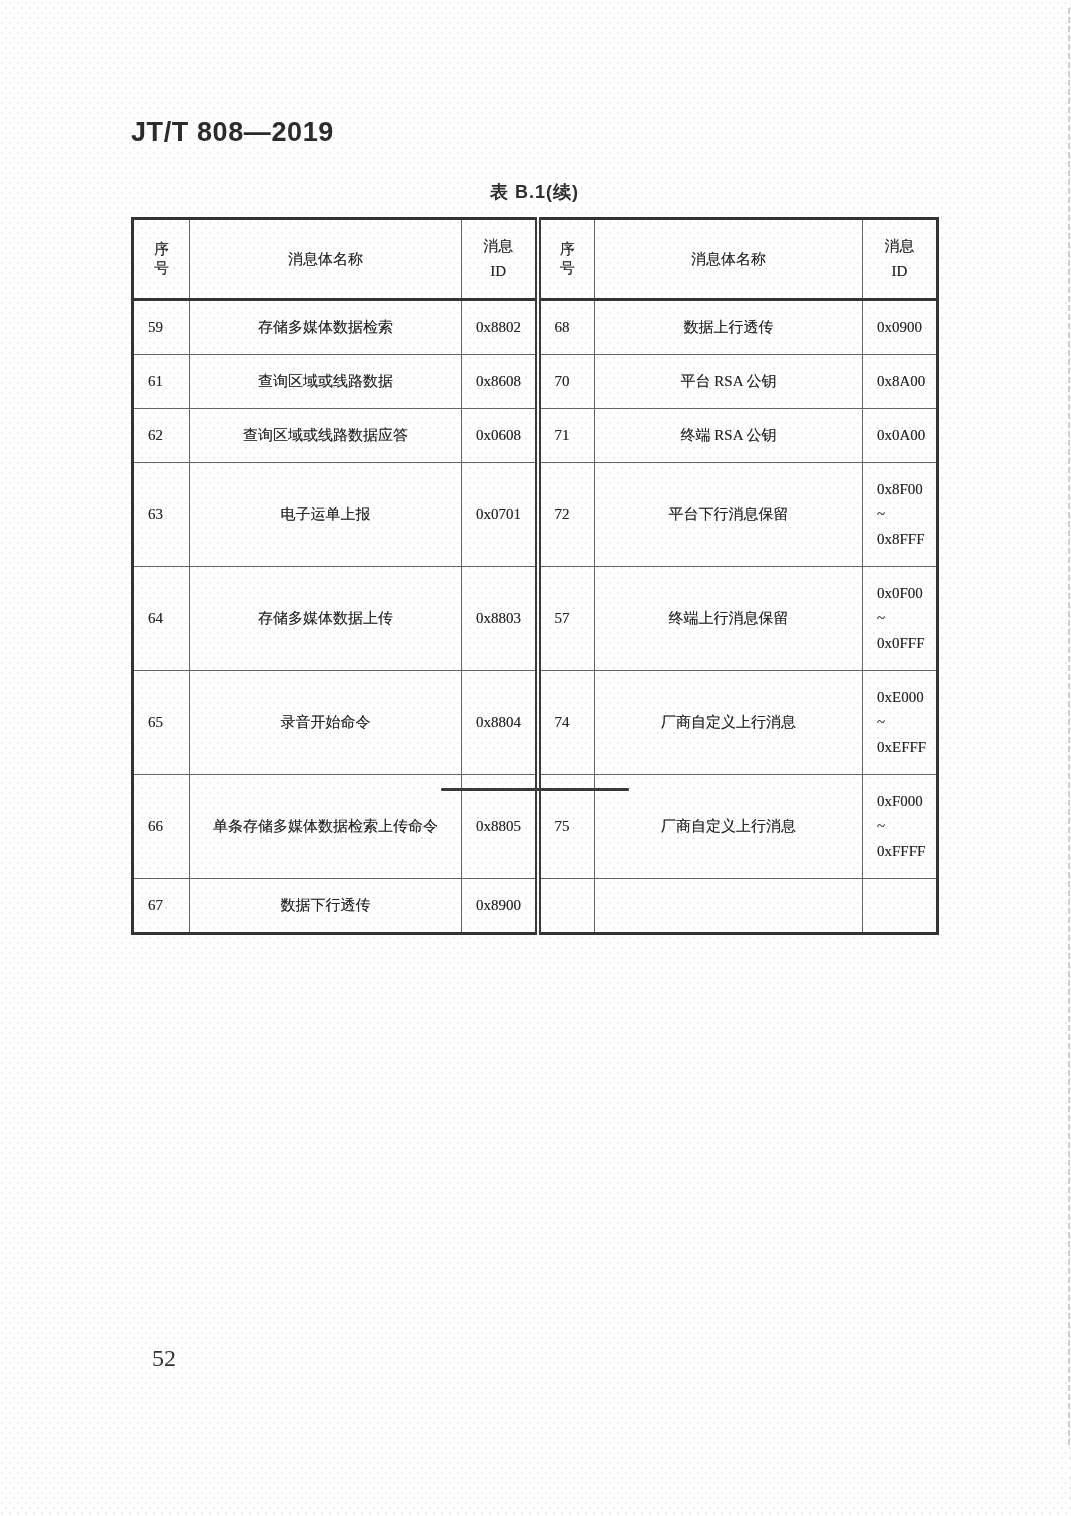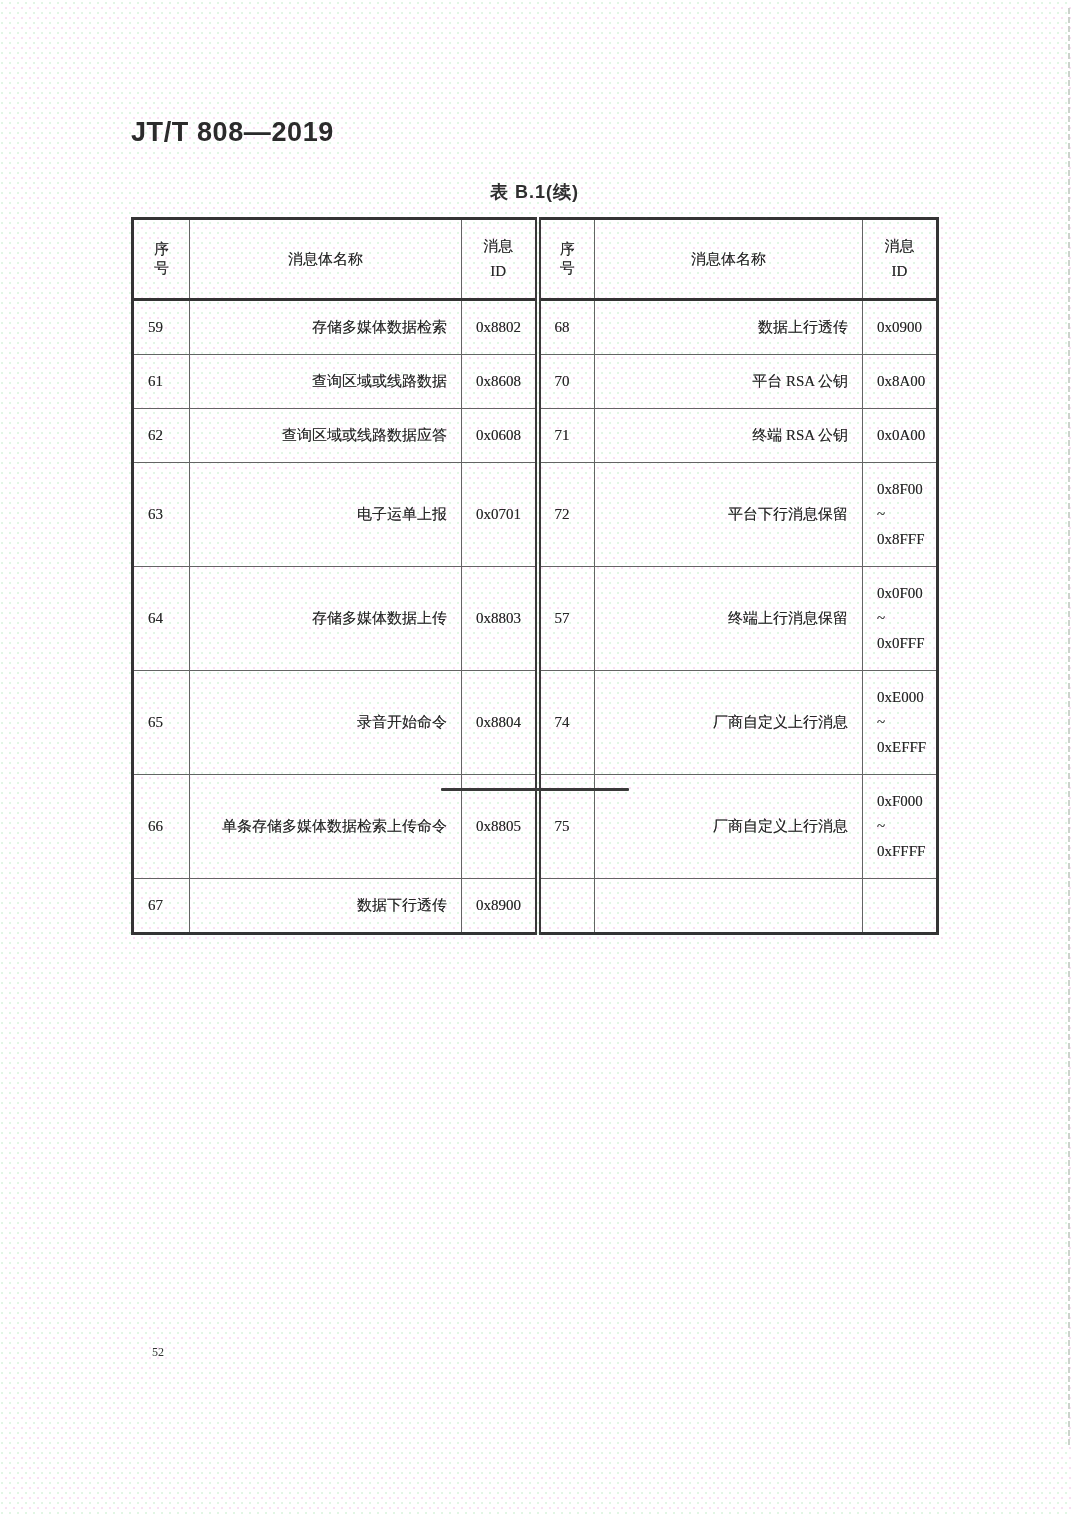--- a/index.html
+++ b/index.html
@@ -63,39 +63,39 @@
   .msg-table { border: 3px solid #343434; }
   .msg-table thead th {
     border-bottom: 3px solid #343434;
     font-weight: normal;
     height: 30px;
     text-align: center;
   }
   .msg-table tbody tr { height: 32px; }
   .msg-table tbody tr.tall { height: 63px; }
   .col-sn  { text-align: left; }
-  .col-name { text-align: right; padding-left: 21px; }
+  .col-name { text-align: center; padding-left: 21px; }
   .col-id  { white-space: pre-line; line-height: 25px; }
   .dbl { border-left: 6px double #3a3a3a !important; }
 
   .end-rule {
     position: absolute;
     left: 441px;
     top: 788px;
     width: 188px;
     height: 3px;
     background: #3a3a3a;
     border-radius: 1px;
   }
 
   .page-number {
     position: absolute;
     left: 152px;
     top: 1345px;
-    font-size: 12px;
+    font-size: 24px;
     color: #333333;
   }
 
   .right-edge {
     position: absolute;
     top: 8px;
     right: 1px;
     width: 2px;
     height: 1440px;
     background: repeating-linear-gradient(to bottom, #c3cbc3 0 6px, rgba(0,0,0,0) 6px 9px);

